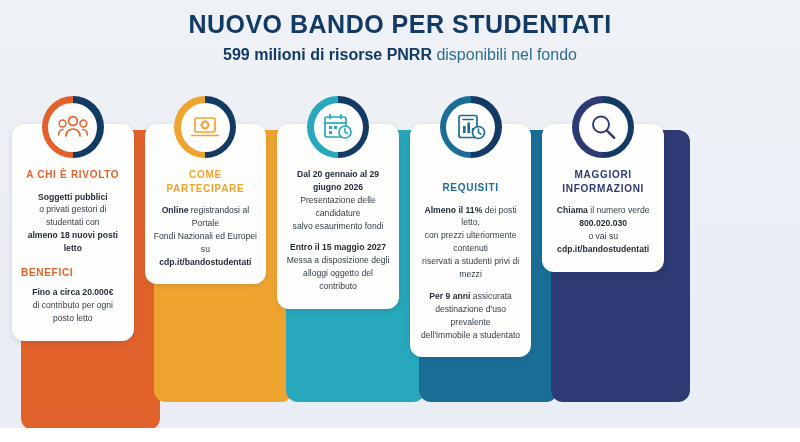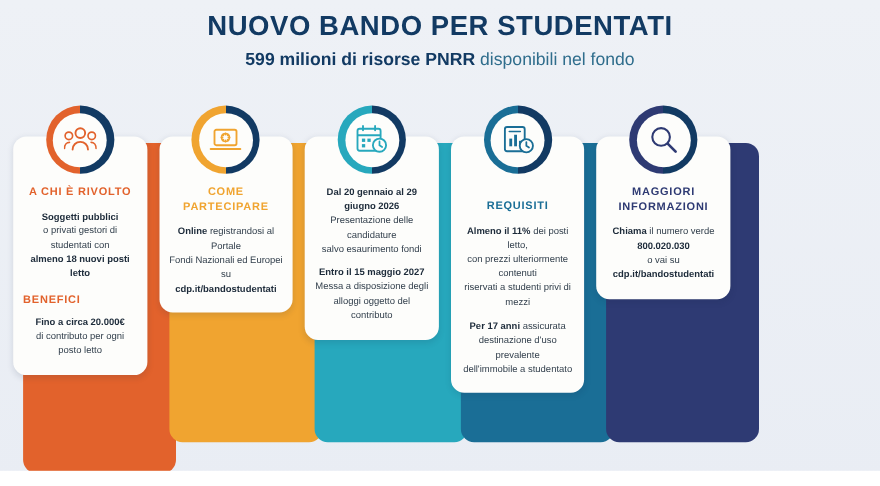--- a/index.html
+++ b/index.html
@@ -217,21 +217,21 @@
       </svg>
           </div>
         </div>
       </div>
       <div class="card-wrap">
         <div class="card-shadow" style="background: rgb(26, 110, 150); height: 272px;"></div>
         <div class="card">
           <div class="card-heading" style="color: rgb(26, 110, 150); margin-top: 13px;">REQUISITI</div>
           <div class="card-body">
             <p><b>Almeno il 11%</b> dei posti letto,<br>con prezzi ulteriormente contenuti<br>riservati a studenti privi di mezzi</p>
-            <p><b>Per 17 anni</b> assicurata<br>destinazione d'uso prevalente<br>dell'immobile a studentato</p>
+            <p><b>Per 9 anni</b> assicurata<br>destinazione d'uso prevalente<br>dell'immobile a studentato</p>
           </div>
         </div>
         <div class="badge" style="background: conic-gradient(from 180deg, rgb(26, 110, 150) 0deg, rgb(26, 110, 150) 180deg, rgb(18, 58, 99) 180deg, rgb(18, 58, 99) 360deg);">
           <div class="inner">
             <svg width="30" height="28" viewBox="0 0 30 28">
         <rect x="3" y="2.5" width="18" height="22" rx="2" fill="none" stroke="#1a6e96" stroke-width="1.7"></rect>
         <rect x="7" y="13" width="2.6" height="7" fill="#1a6e96"></rect>
         <rect x="11.4" y="9.5" width="2.6" height="10.5" fill="#1a6e96"></rect>
         <rect x="15.8" y="15" width="2.6" height="5" fill="#1a6e96"></rect>
         <path d="M7 6.5h10" stroke="#1a6e96" stroke-width="1.5" stroke-linecap="round"></path>

